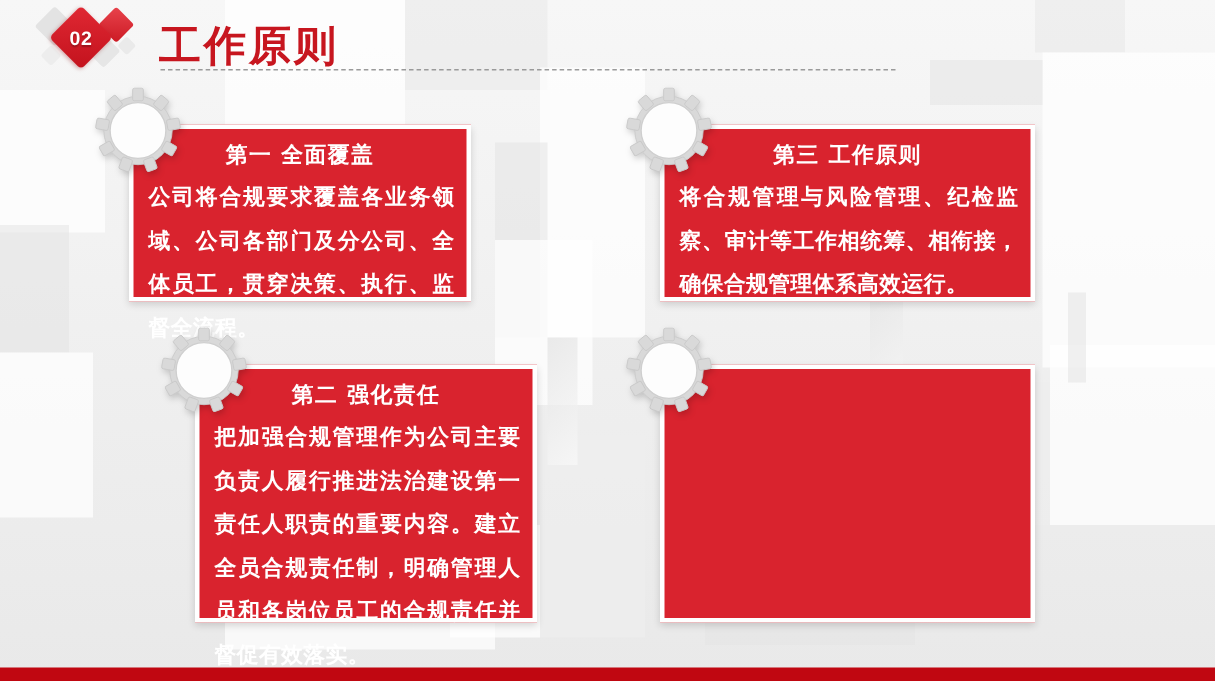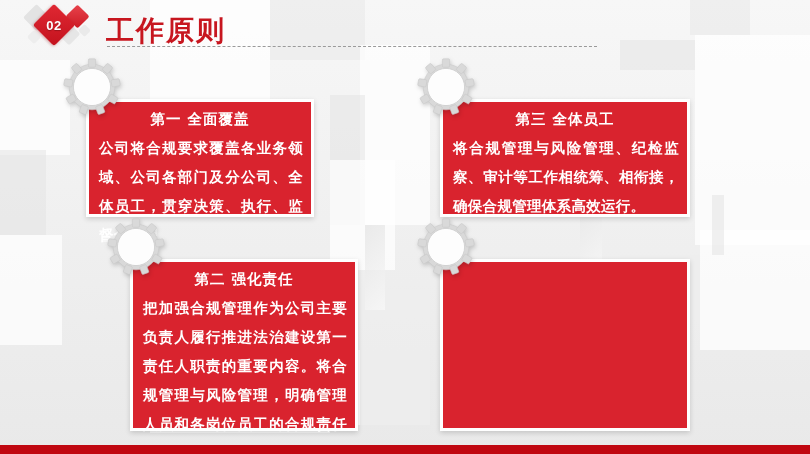--- a/index.html
+++ b/index.html
@@ -52,21 +52,21 @@
     font-family:"DejaVu Sans","Liberation Sans",sans-serif;
   }
   #title-underline{
     position:absolute;left:96px;top:46px;width:490px;height:0;
     border-top:1px dashed #9a9a9a;
   }
 
   
   .card-wrap{position:absolute;}
   .card{
-    position:absolute;left:0;top:16px;width:100%;height:100%;
+    position:absolute;left:0;top:0;width:100%;height:100%;
     background:#d9232e;
     border:3px solid #ffffff;
     box-sizing:border-box;
     box-shadow:0 2px 5px rgba(0,0,0,.16);
   }
   .card-title{
     position:absolute;left:0;right:0;top:8px;
     text-align:center;color:#ffffff;font-weight:bold;
     font-size:14.5px;letter-spacing:1px;
     font-family:"DejaVu Sans","Liberation Sans",sans-serif;
@@ -148,21 +148,21 @@
           <rect x="-6" y="-47" width="12" height="14" rx="2" transform="rotate(280)"></rect>
           <rect x="-6" y="-47" width="12" height="14" rx="2" transform="rotate(320)"></rect>
         </g>
         <circle r="31" fill="#fdfdfd" stroke="#cfcfcf" stroke-width="1.5"></circle>
       </g>
     </svg>
   </div>
 
   <div class="card-wrap" style="left:440px;top:83px;width:250px;height:118px;">
     <div class="card">
-      <div class="card-title">第三  全体员工</div>
+      <div class="card-title">第三  工作原则</div>
       <div class="card-body">将合规管理与风险管理、纪检监察、审计等工作相统筹、相衔接，确保合规管理体系高效运行。</div>
     </div>
     <svg class="gear" viewBox="0 0 100 100">
       <g transform="translate(50,50)">
         <g fill="#d9d9d9" stroke="#c9c9c9" stroke-width="1">
           <circle r="38"></circle>
           <rect x="-6" y="-47" width="12" height="14" rx="2"></rect>
           <rect x="-6" y="-47" width="12" height="14" rx="2" transform="rotate(40)"></rect>
           <rect x="-6" y="-47" width="12" height="14" rx="2" transform="rotate(80)"></rect>
           <rect x="-6" y="-47" width="12" height="14" rx="2" transform="rotate(120)"></rect>
@@ -173,21 +173,21 @@
           <rect x="-6" y="-47" width="12" height="14" rx="2" transform="rotate(320)"></rect>
         </g>
         <circle r="31" fill="#fdfdfd" stroke="#cfcfcf" stroke-width="1.5"></circle>
       </g>
     </svg>
   </div>
 
   <div class="card-wrap" style="left:86px;top:243px;width:228px;height:172px;margin-left:44px;">
     <div class="card">
       <div class="card-title">第二  强化责任</div>
-      <div class="card-body">把加强合规管理作为公司主要负责人履行推进法治建设第一责任人职责的重要内容。将合规管理与风险管理，明确管理人员和各岗位员工的合规责任并督促有效落实。</div>
+      <div class="card-body">把加强合规管理作为公司主要负责人履行推进法治建设第一责任人职责的重要内容。建立全员合规责任制，明确管理人员和各岗位员工的合规责任并督促有效落实。</div>
     </div>
     <svg class="gear" viewBox="0 0 100 100">
       <g transform="translate(50,50)">
         <g fill="#d9d9d9" stroke="#c9c9c9" stroke-width="1">
           <circle r="38"></circle>
           <rect x="-6" y="-47" width="12" height="14" rx="2"></rect>
           <rect x="-6" y="-47" width="12" height="14" rx="2" transform="rotate(40)"></rect>
           <rect x="-6" y="-47" width="12" height="14" rx="2" transform="rotate(80)"></rect>
           <rect x="-6" y="-47" width="12" height="14" rx="2" transform="rotate(120)"></rect>
           <rect x="-6" y="-47" width="12" height="14" rx="2" transform="rotate(160)"></rect>

